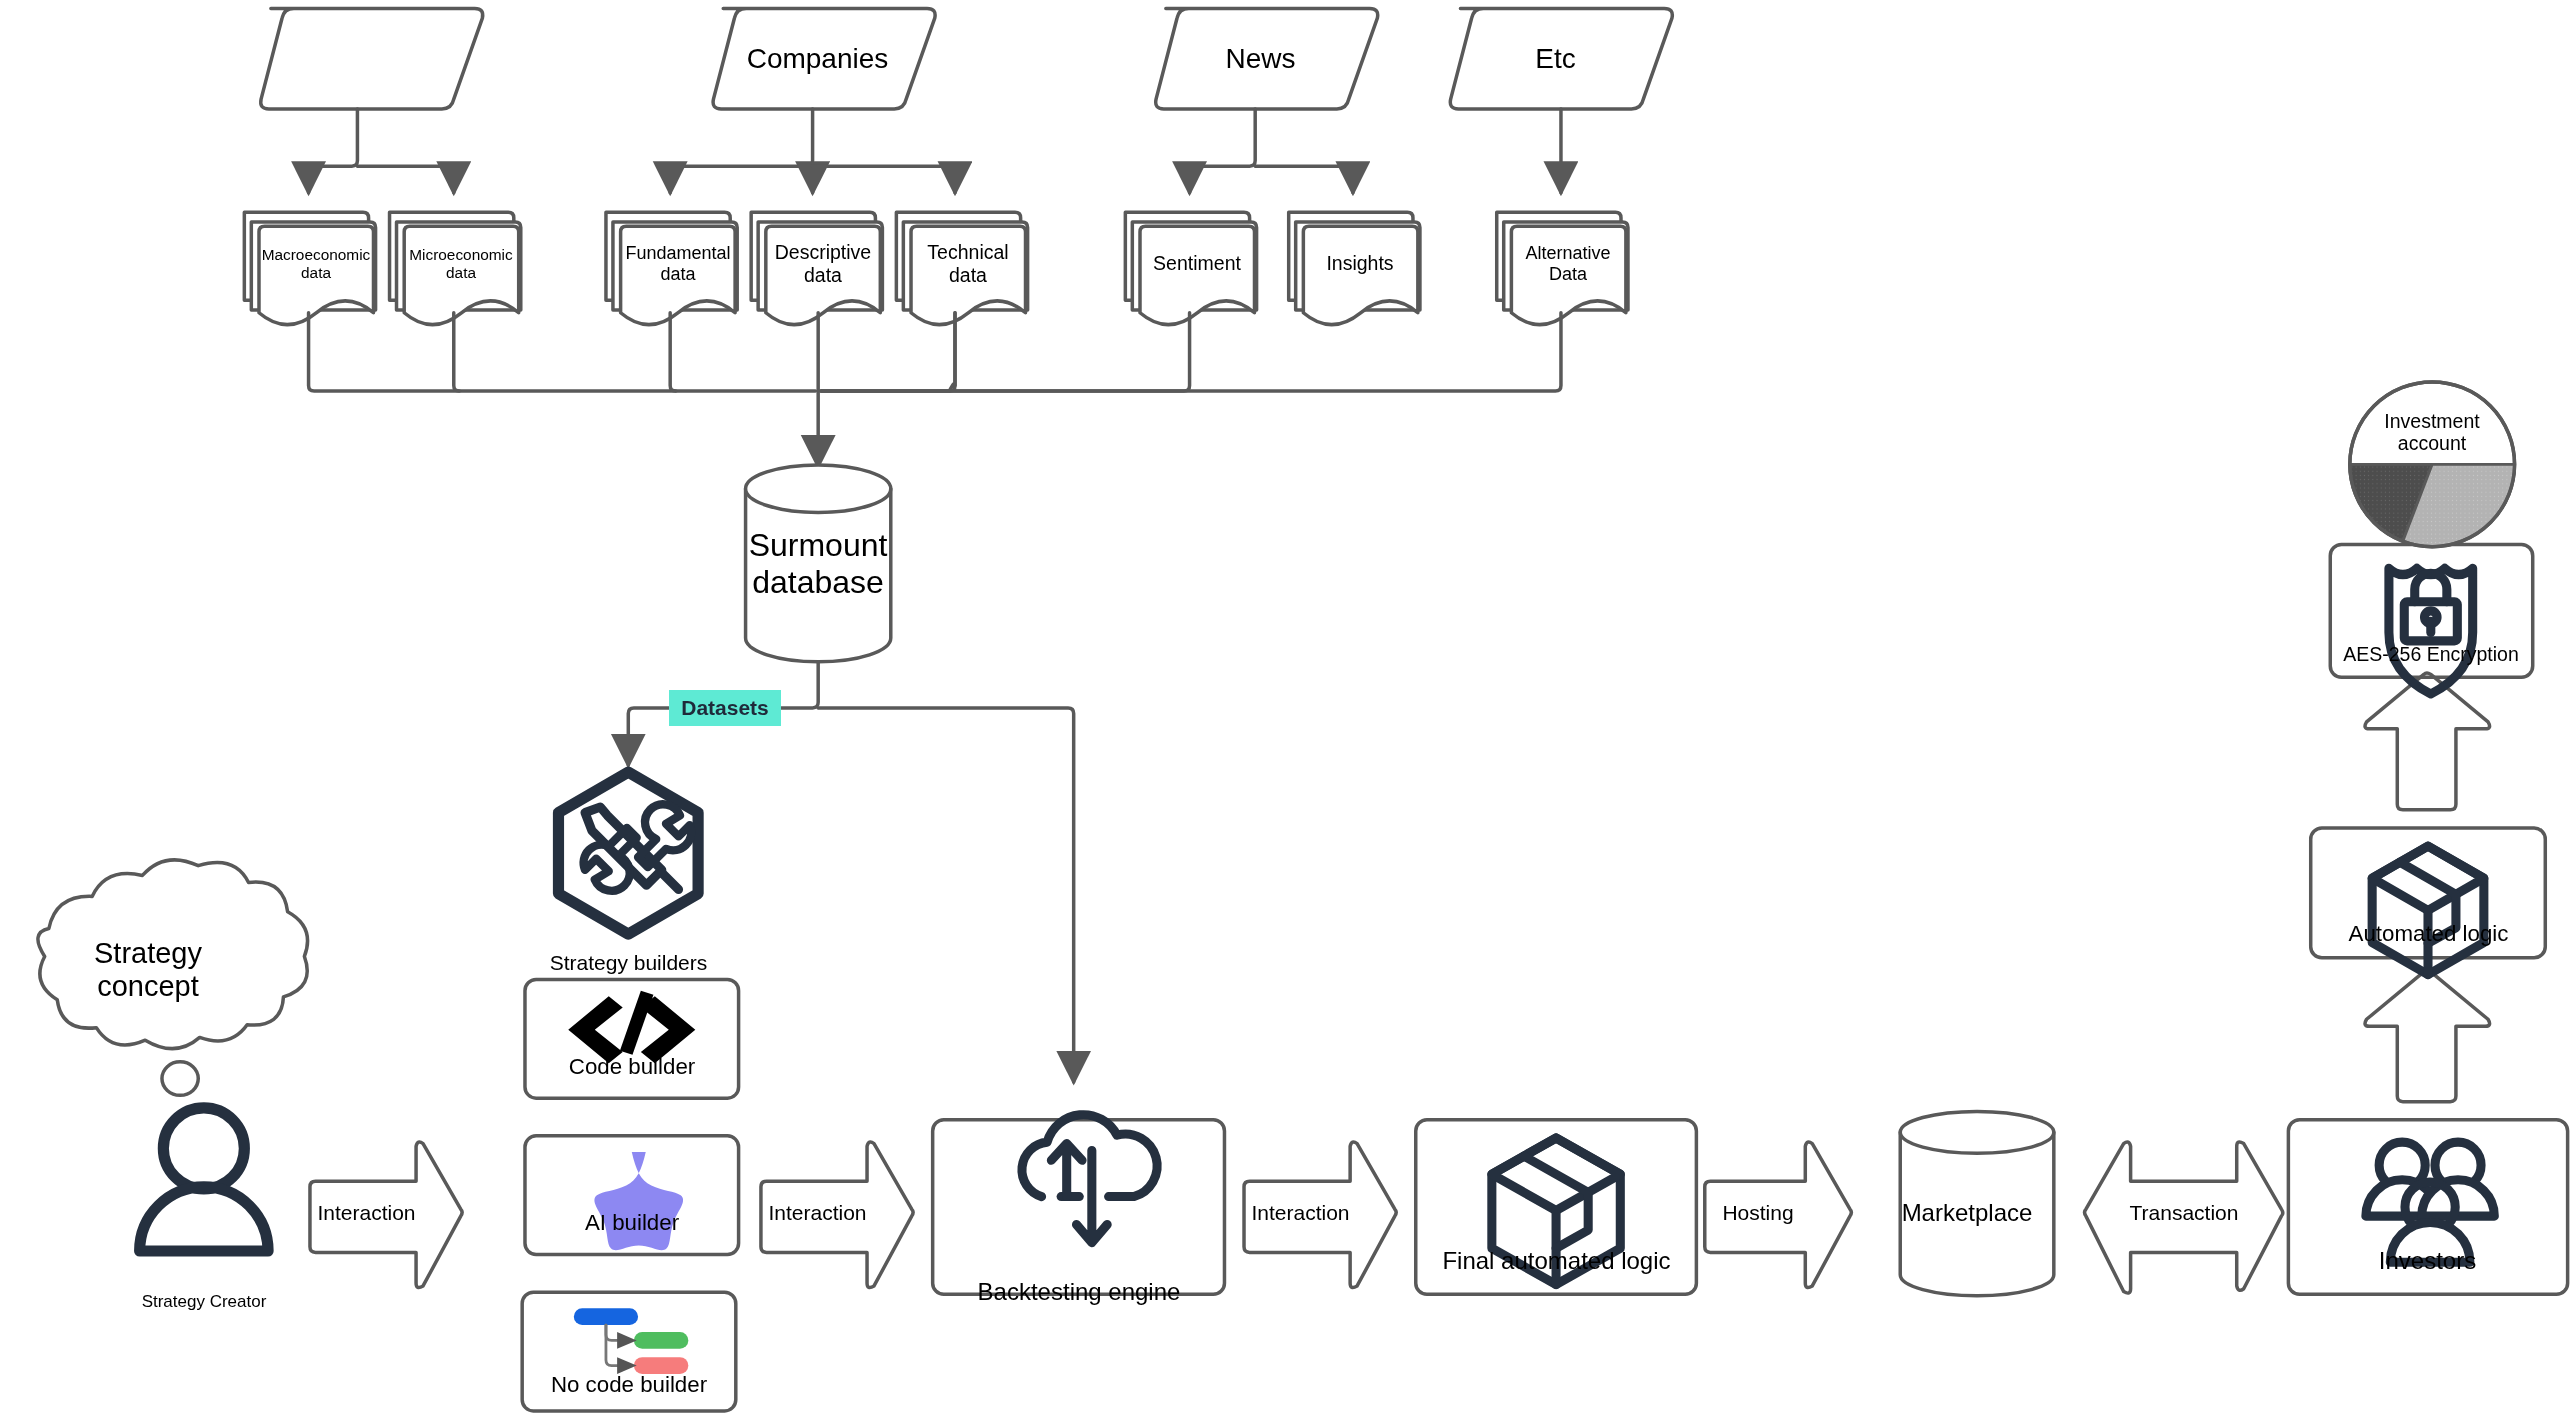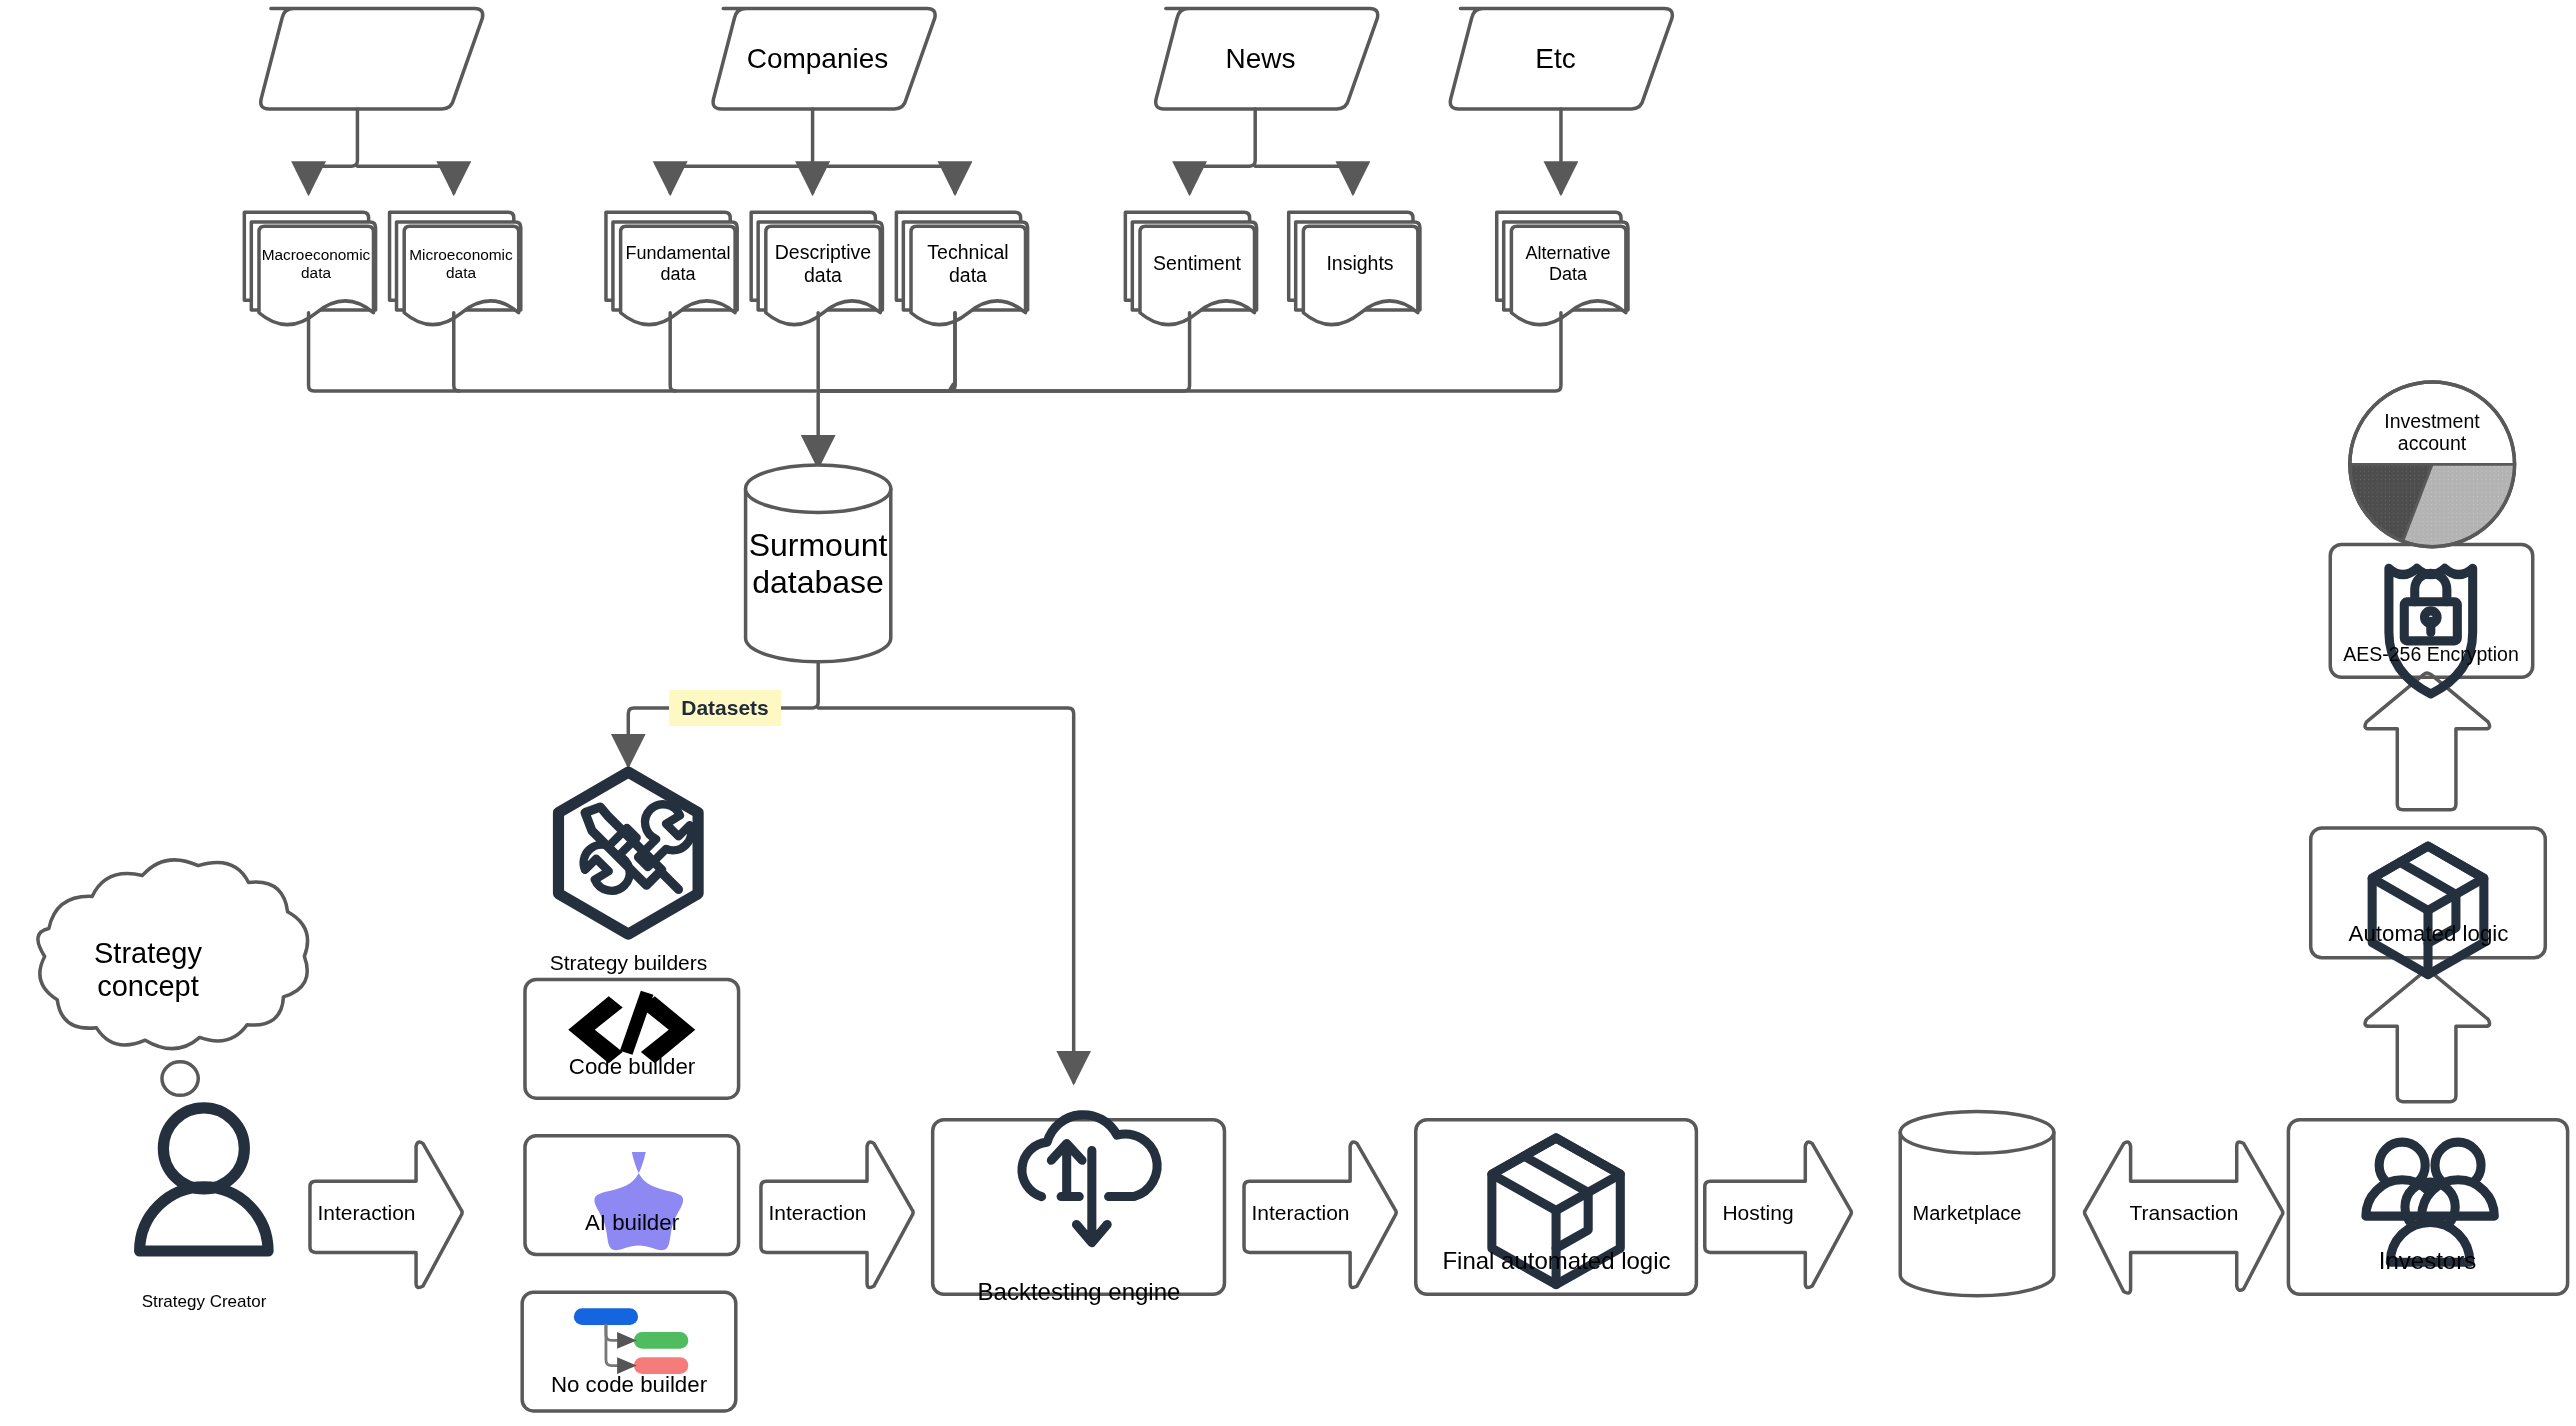--- a/index.html
+++ b/index.html
@@ -288,40 +288,40 @@
   <div class="node-label" style="left:404px;top:232px;width:114px;height:63px;font-size:15.4px;">Microeconomic data</div>
   <div class="node-label" style="left:621px;top:232px;width:114px;height:63px;font-size:18px;">Fundamental data</div>
   <div class="node-label" style="left:766px;top:232px;width:114px;height:63px;font-size:19.5px;">Descriptive data</div>
   <div class="node-label" style="left:911px;top:232px;width:114px;height:63px;font-size:19.5px;">Technical data</div>
   <div class="node-label" style="left:1140px;top:232px;width:114px;height:63px;font-size:19.5px;">Sentiment</div>
   <div class="node-label" style="left:1303px;top:232px;width:114px;height:63px;font-size:19.5px;">Insights</div>
   <div class="node-label" style="left:1511px;top:232px;width:114px;height:63px;font-size:18px;">Alternative Data</div>
 
   <div class="node-label" style="left:741px;top:518px;width:154px;height:91px;font-size:32px;">Surmount database</div>
 
-  <div class="node-label" style="left:669px;top:690px;width:112px;height:36px;font-size:21px;font-weight:bold;color:#1f2a3a;background:#fef9c3;">Datasets</div>
+  <div class="node-label" style="left:669px;top:690px;width:112px;height:36px;font-size:21px;font-weight:bold;color:#1f2a3a;background:#5eead4;">Datasets</div>
 
   <div class="node-label" style="left:524px;top:937px;width:209px;height:31px;font-size:21px;font-weight:normal;color:#000000;margin-top:11px;">Strategy builders</div>
 
   <div class="node-label" style="left:525px;top:1049px;width:214px;height:36px;font-size:22.3px;">Code builder</div>
   <div class="node-label" style="left:525px;top:1205px;width:214px;height:36px;font-size:22.3px;">AI builder</div>
   <div class="node-label" style="left:522px;top:1367px;width:214px;height:36px;font-size:22.3px;">No code builder</div>
 
   <div class="node-label" style="left:57px;top:921px;width:182px;height:98px;font-size:29px;">Strategy concept</div>
   <div class="node-label" style="left:120px;top:1272px;width:168px;height:60px;font-size:17px;">Strategy Creator</div>
 
   <div class="node-label" style="left:310px;top:1195px;width:113px;height:36px;font-size:21px;">Interaction</div>
   <div class="node-label" style="left:761px;top:1195px;width:113px;height:36px;font-size:21px;">Interaction</div>
   <div class="node-label" style="left:1244px;top:1195px;width:113px;height:36px;font-size:21px;">Interaction</div>
   <div class="node-label" style="left:1705px;top:1195px;width:106px;height:36px;font-size:21px;">Hosting</div>
   <div class="node-label" style="left:2129px;top:1195px;width:110px;height:36px;font-size:21px;">Transaction</div>
 
   <div class="node-label" style="left:933px;top:1243px;width:292px;height:36px;font-size:24px;margin-top:31px;">Backtesting engine</div>
   <div class="node-label" style="left:1416px;top:1243px;width:281px;height:36px;font-size:24px;">Final automated logic</div>
-  <div class="node-label" style="left:1900px;top:1195px;width:134px;height:36px;font-size:20px;">Marketplace</div>
+  <div class="node-label" style="left:1900px;top:1195px;width:134px;height:36px;font-size:24px;">Marketplace</div>
   <div class="node-label" style="left:2288px;top:1243px;width:279px;height:36px;font-size:24px;">Investors</div>
 
   <div class="node-label" style="left:2311px;top:916px;width:235px;height:35px;font-size:22.3px;">Automated logic</div>
   <div class="node-label" style="left:2330px;top:637px;width:202px;height:34px;font-size:19.5px;">AES-256 Encryption</div>
   <div class="node-label" style="left:2369px;top:404px;width:126px;height:56px;font-size:19.5px;">Investment account</div>
 
 </div>
 
 
 </body></html>

